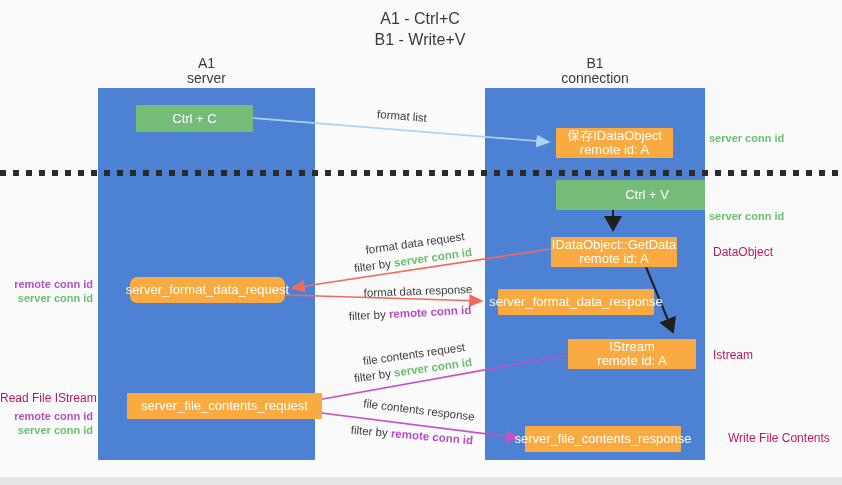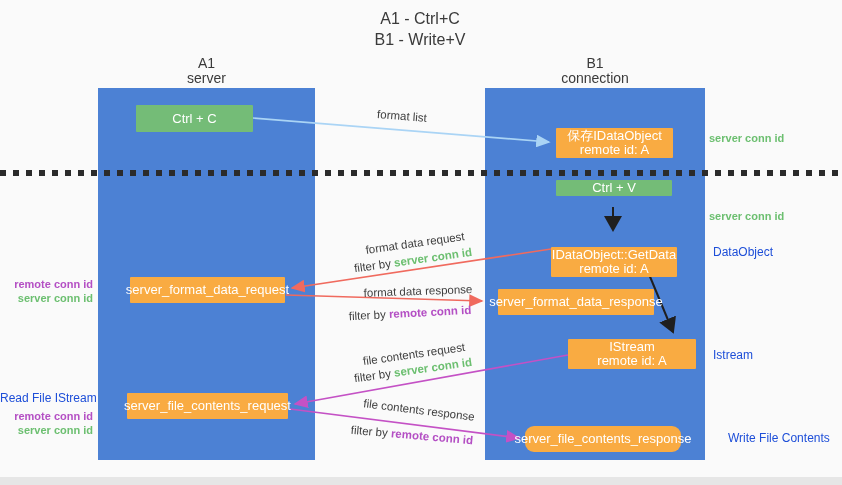--- a/index.html
+++ b/index.html
@@ -34,21 +34,21 @@
     color:#ffffff;font-size:13px;line-height:14px;text-align:center;
     border-radius:1px;
   }
   .node.green{background:#74bc77;}
   .node.orange{background:#f9ab42;}
   .side-label{position:absolute;z-index:4;font-size:12px;white-space:nowrap;}
   .side-label.small{font-size:11px;font-weight:bold;}
   .side-label.right-align{text-align:right;width:93px;left:0;}
   .green-txt{color:#6cbf70;font-weight:bold;}
   .purple-txt{color:#b44fc4;font-weight:bold;}
-  .dark-txt{color:#1d4ed8;}
+  .dark-txt{color:#be185d;}
   .edge-label{
     position:absolute;z-index:4;font-size:11.5px;color:#3f3f3f;white-space:nowrap;
   }
   .bottom-bar{
     position:absolute;left:0;top:477px;width:842px;height:8px;
     background:#e6e6e6;z-index:5;
   }
 </style>
 </head>
 <body>
@@ -107,47 +107,47 @@
 
   <div class="node green" style="left:136px;top:105px;width:117px;height:27px;">
     <div>Ctrl + C</div>
   </div>
 
   <div class="node orange" style="left:556px;top:128px;width:117px;height:30px;">
     <div>保存IDataObject</div>
     <div>remote id: A</div>
   </div>
 
-  <div class="node green" style="left:556px;top:180px;width:116px;height:16px;">
+  <div class="node green" style="left:556px;top:180px;width:116px;height:30px;padding-left:33px;">
     <div>Ctrl + V</div>
   </div>
 
-  <div class="node orange" style="left:551px;top:237px;width:126px;height:30px;margin-top:10px;">
+  <div class="node orange" style="left:551px;top:237px;width:126px;height:30px;">
     <div>IDataObject::GetData</div>
     <div>remote id: A</div>
   </div>
 
-  <div class="node orange" style="left:130px;top:277px;width:155px;height:26px;">
+  <div class="node orange" style="left:130px;top:277px;width:155px;height:26px;border-radius:7px;">
     <div>server_format_data_request</div>
   </div>
 
   <div class="node orange" style="left:498px;top:289px;width:156px;height:26px;">
     <div>server_format_data_response</div>
   </div>
 
   <div class="node orange" style="left:568px;top:339px;width:128px;height:30px;">
     <div>IStream</div>
     <div>remote id: A</div>
   </div>
 
-  <div class="node orange" style="left:127px;top:393px;width:161px;height:26px;">
+  <div class="node orange" style="left:127px;top:393px;width:195px;height:26px;">
     <div>server_file_contents_request</div>
   </div>
 
-  <div class="node orange" style="left:525px;top:426px;width:156px;height:26px;border-radius:9px;">
+  <div class="node orange" style="left:525px;top:426px;width:156px;height:26px;">
     <div>server_file_contents_response</div>
   </div>
 
   <div class="side-label small green-txt" style="left:709px;top:132px;">server conn id</div>
   <div class="side-label small green-txt" style="left:709px;top:210px;">server conn id</div>
   <div class="side-label dark-txt" style="left:713px;top:245px;">DataObject</div>
   <div class="side-label dark-txt" style="left:713px;top:348px;">Istream</div>
   <div class="side-label dark-txt" style="left:728px;top:431px;">Write File Contents</div>
 
   <div class="side-label small purple-txt right-align" style="top:278px;">remote conn id</div>

